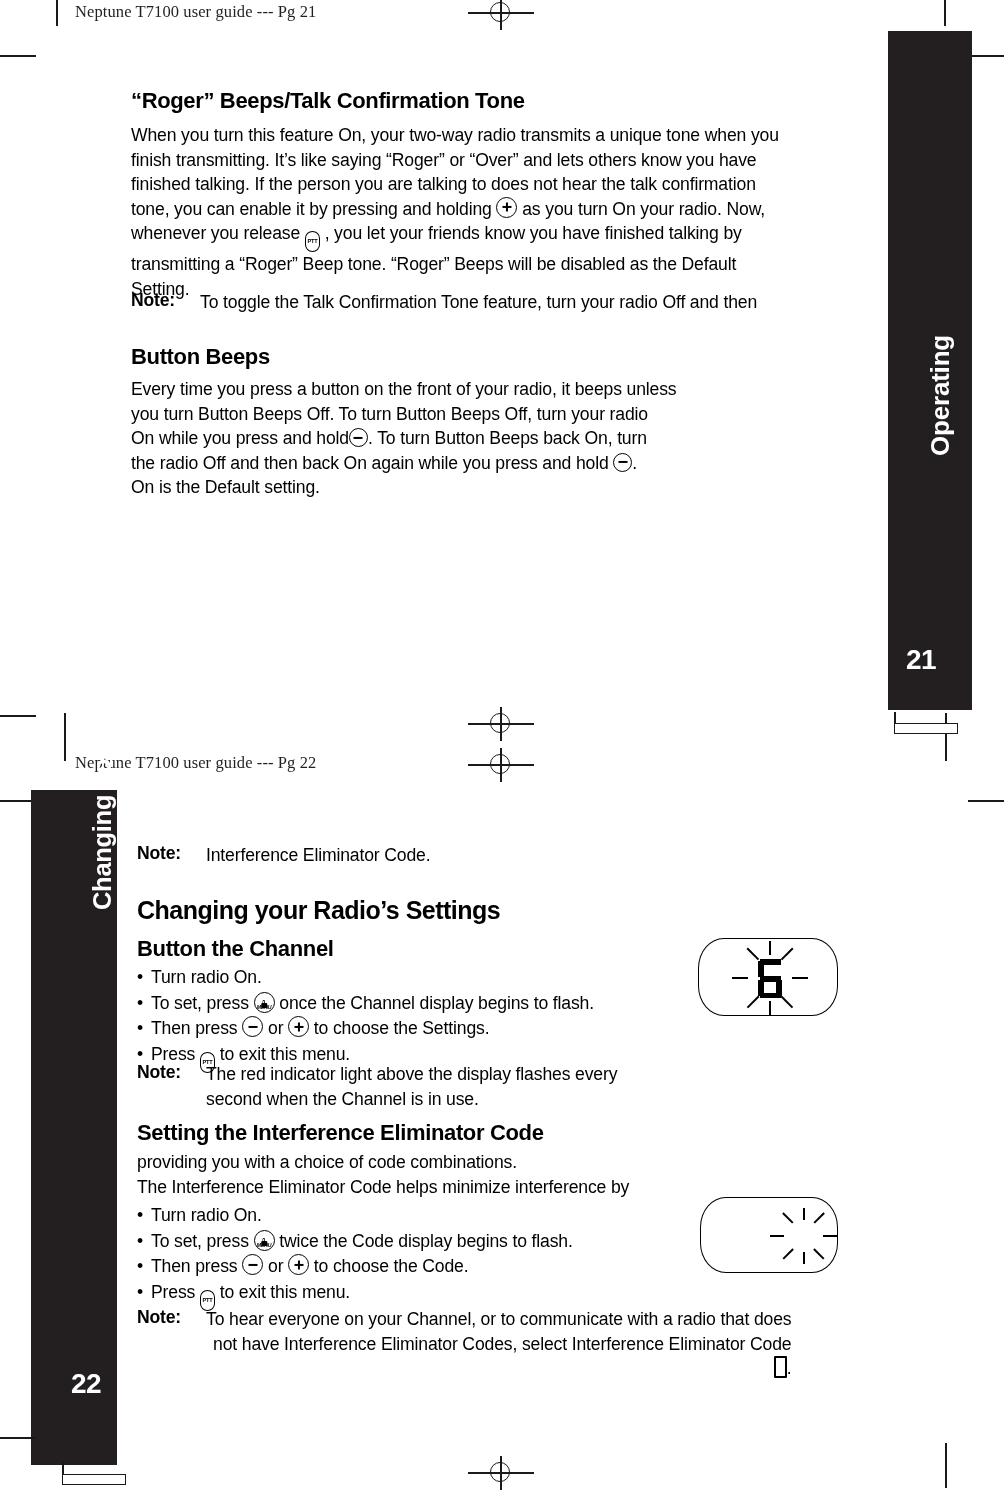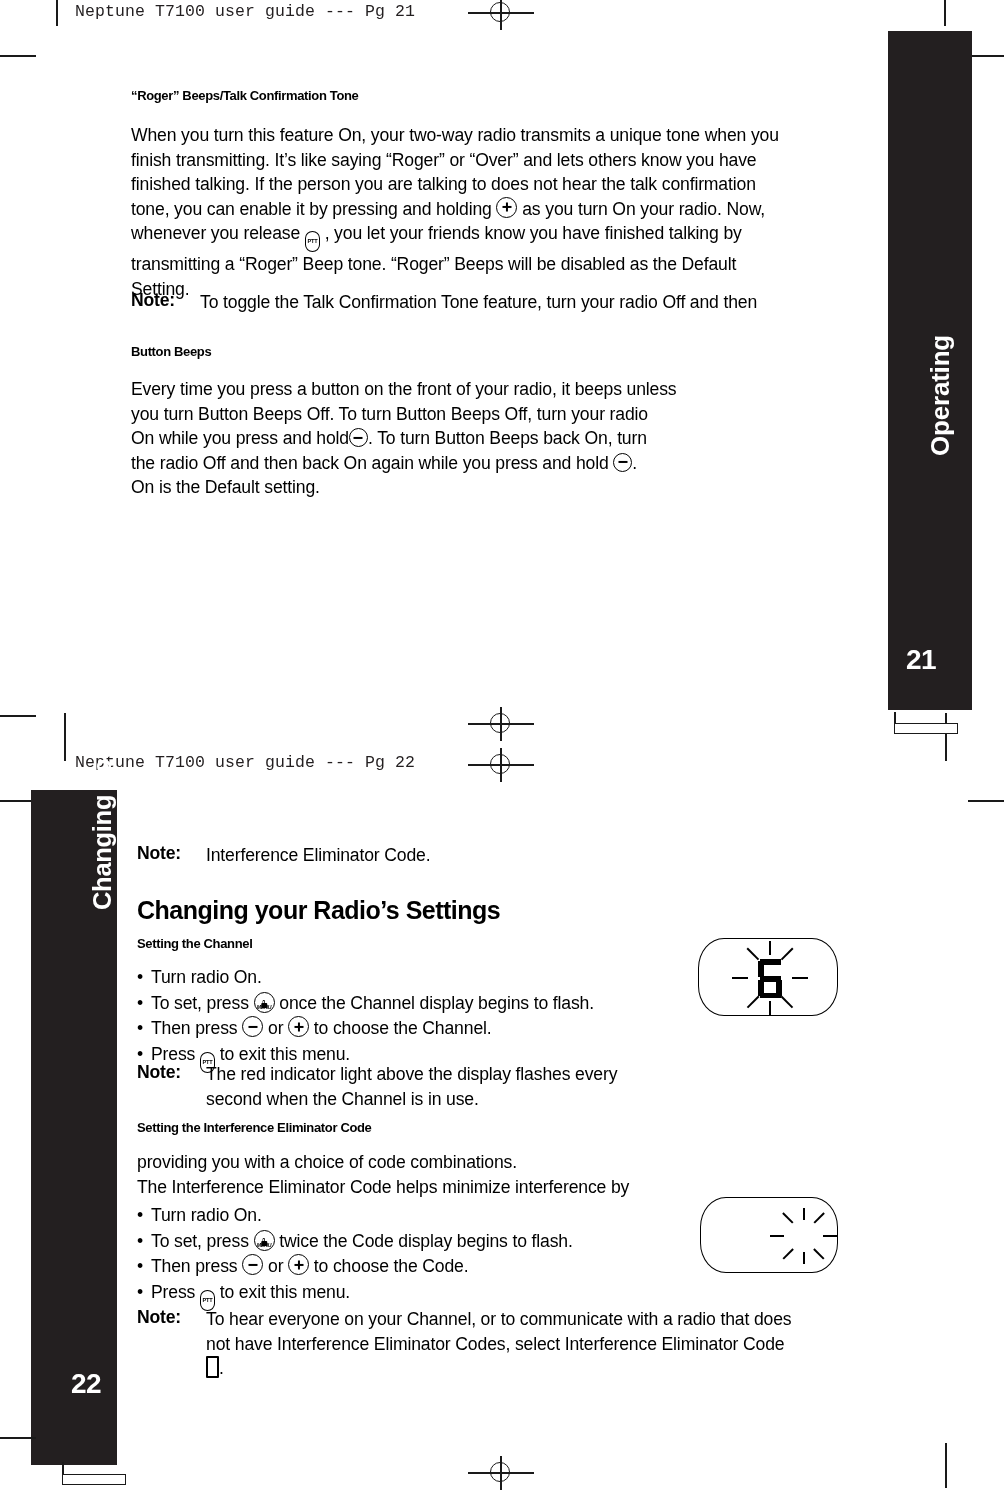--- a/index.html
+++ b/index.html
@@ -27,21 +27,21 @@
   .regmark .rm-h { position: absolute; left: 0; top: 16px; width: 66px; height: 1.5px; background: #1a1a1a; }
   .regmark .rm-v { position: absolute; left: 32px; top: 0; width: 1.5px; height: 34px; background: #1a1a1a; }
   .regmark .rm-c { position: absolute; left: 22px; top: 6px; width: 20px; height: 20px;
                    border: 1.5px solid #1a1a1a; border-radius: 50%; box-sizing: border-box; background: transparent; }
 
   .trimbox { position: absolute; border: 1.5px solid #1a1a1a; background: #ffffff; box-sizing: border-box; }
 
   
   .sheet-label {
     position: absolute;
-    font-family: Liberation Mono, monospace;
+    font-family: Liberation Serif, serif;
     font-size: 16.5px;
     color: #231f20;
     letter-spacing: .1px;
     white-space: nowrap;
   }
 
   
   .sidetab {
     position: absolute;
     background: #231f20;
@@ -60,21 +60,21 @@
     color: #ffffff;
     font-weight: bold;
     font-size: 28px;
     letter-spacing: -0.5px;
   }
 
   
   .h2 {
     position: absolute;
     font-weight: bold;
-    font-size: 13px;
+    font-size: 22px;
     letter-spacing: -0.35px;
     white-space: nowrap;
   }
   .h1 {
     position: absolute;
     font-weight: bold;
     font-size: 25px;
     letter-spacing: -0.5px;
     white-space: nowrap;
   }
@@ -281,32 +281,32 @@
 
   <div class="note" style="left:137px; top:843px; width:760px; height:55px;">
     <span class="nlabel">Note:</span>
     <span class="nbody" style="left:69px;">
       <span class="ln">Interference Eliminator Code.</span>
     </span>
   </div>
 
   <div class="h1" style="left:137px; top:896px;">Changing your Radio’s Settings</div>
 
-  <div class="h2" style="left:137px; top:936px;">Setting the Channel</div>
+  <div class="h2" style="left:137px; top:936px;">Button the Channel</div>
 
   <div class="bullets" style="left:137px; top:965px;">
     <span class="bi"><span>Turn radio On.</span></span>
     <span class="bi"><span>To set, press</span>
       <span class="key key-menu"><i class="mtxt">MENU</i><i class="mlock"></i></span>
       <span>once the Channel display begins to flash.</span></span>
     <span class="bi"><span>Then press</span>
       <span class="key key-round big"><i class="bar hz"></i></span>
       <span>or</span>
       <span class="key key-round big"><i class="bar hz"></i><i class="bar vt"></i></span>
-      <span>to choose the Channel.</span></span>
+      <span>to choose the Settings.</span></span>
     <span class="bi"><span>Press</span>
       <span class="key key-ptt">PTT</span>
       <span>to exit this menu.</span></span>
   </div>
 
   <div class="lcd" style="left:698px; top:938px; width:140px; height:78px;">
 
     <div class="seg-digit" style="left:59px; top:20px; width:24px; height:39px;">
       <i style="left:2px;  top:0px;   width:21px; height:5.5px;"></i>
       <i style="left:0px;  top:2px;   width:5.5px; height:16px;"></i>
@@ -366,21 +366,21 @@
       <i style="left:47px; top:27px; width:14px; height:1.5px;"></i>
       <i style="left:5px;  top:9px;  width:14px; height:1.5px; transform: rotate(45deg);"></i>
       <i style="left:36px; top:9px;  width:14px; height:1.5px; transform: rotate(-45deg);"></i>
       <i style="left:5px;  top:45px; width:14px; height:1.5px; transform: rotate(-45deg);"></i>
       <i style="left:36px; top:45px; width:14px; height:1.5px; transform: rotate(45deg);"></i>
     </div>
   </div>
 
   <div class="note" style="left:137px; top:1307px; width:760px; height:80px;">
     <span class="nlabel">Note:</span>
-    <span class="nbody" style="left:69px;">
+    <span class="nbody" style="left:69px;text-align:right;">
       <span class="ln">To hear everyone on your Channel, or to communicate with a radio that does</span>
       <span class="ln">not have Interference Eliminator Codes, select Interference Eliminator Code</span>
       <span class="ln"><span class="lcd-zero"></span><span>.</span></span>
     </span>
   </div>
 
   <div class="crop h" style="left:0px; top:1437px; width:36px;"></div>
   <div class="crop v" style="left:62px; top:1462px; height:20px;"></div>
   <div class="trimbox" style="left:62px; top:1474px; width:64px; height:11px;"></div>
   <div class="regmark" style="left:468px; top:1456px;">

